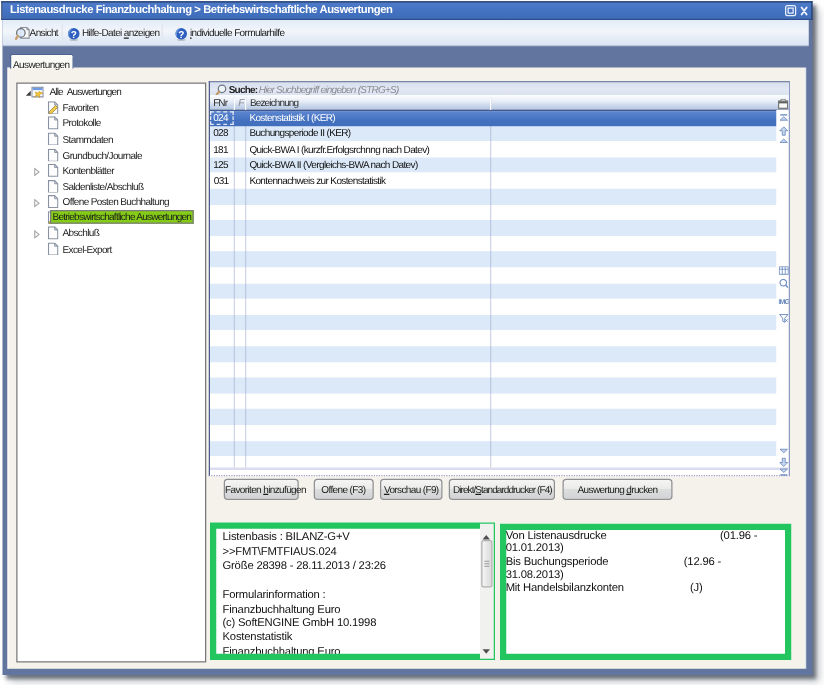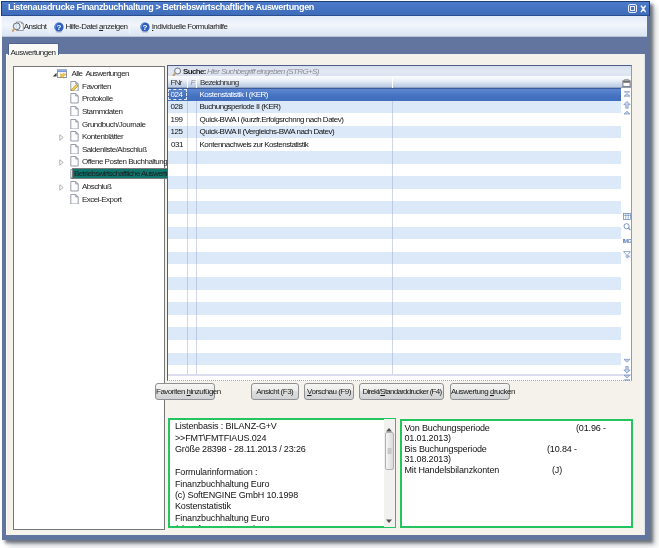--- a/index.html
+++ b/index.html
@@ -18,21 +18,21 @@
   background:linear-gradient(#e3ebf7, #f2f6fb 45%, #e6edf7 70%, #dbe5f3);
   border-bottom:1px solid #bac4d6; }
 .tsep { position:absolute; top:3px; width:1px; height:15px; background:#b9bfc9;
   border-right:1px solid #f4f6fa; }
 #tab { left:7.5px; top:43px; width:51px; height:12px; background:#fafaf7;
   border:1px solid #4f6390; border-bottom:none; border-radius:2px 2px 0 0;
   text-align:center; line-height:12px; }
 #content { left:6px; top:54px; width:637.5px; height:480.5px; background:#f5f2eb; }
 #tree { left:13px; top:65.5px; width:152px; height:464px; background:#fff;
   border:1px solid #767676; }
-.trow { position:absolute; left:0; width:150px; height:12.5px;margin-left:32px; }
+.trow { position:absolute; left:0; width:150px; height:12.5px; }
 .tlab { position:absolute; top:1px; font-size:8px; letter-spacing:-0.5px;
   color:#1c1c1c; white-space:pre; line-height:11px; }
 #tablewrap { left:167px; top:64.5px; width:465px; height:316px; background:#fff;
   border:1px solid #4d5d8c; border-right-color:#8c9ac4; border-bottom:1px dotted #a0a0c4; }
 #searchrow { position:absolute; left:0; top:0; width:463px; height:11px;
   background:linear-gradient(#d8dfee,#e2e8f3 50%,#d9e1ef); }
 #headrow { position:absolute; left:0; top:10.8px; width:463px; height:11.7px;
   background:linear-gradient(#fdfdfe,#e8eef7 45%,#c7d5ea 80%,#b9cce6);
   border-bottom:1px solid #96a5c0; }
 .hsep { position:absolute; top:1px; width:1px; height:10px; background:#aab6cc;
@@ -42,21 +42,21 @@
 .row { position:absolute; left:0; width:453px; height:13px; }
 .rlab { position:absolute; top:1.5px; font-size:8px; letter-spacing:-0.5px;
   color:#101010; white-space:pre; }
 .vsep { position:absolute; top:22.5px; width:1px; height:286.3px; background:rgba(150,165,200,0.45); }
 #selrow { position:absolute; left:0; top:22.5px; width:453px; height:12.6px;
   background:linear-gradient(#5d86d0,#4371c0 60%,#416fbe); border-top:1px solid #3a5a9b; }
 .btn { position:absolute; top:382.5px; height:17px; background:
   linear-gradient(#f5f5f5,#ebebe9 45%,#dcdddd 50%,#d2d3d5);
   border:1px solid #8e9094; border-radius:3px; text-align:center;
   font-size:8px; letter-spacing:-0.5px; color:#1c1c1c; line-height:15px; white-space:pre; }
-.ipanel { background:#fff; border:2px solid #22c55e; }
+.ipanel { background:#fff; border:5px solid #22c55e; }
 #ipl { left:168px; top:417.5px; width:227.5px; height:110.5px; overflow:hidden; }
 #ipr { left:400px; top:419px; width:233px; height:108.5px; }
 .iline { position:absolute; left:5.5px; font-size:9px; letter-spacing:-0.15px;
   color:#111; white-space:pre; line-height:11px; }
 u { text-decoration:underline; }
 </style>
 </head>
 <body>
 <div class="abs" id="win"></div>
 <div class="abs" id="titlebar">
@@ -168,21 +168,21 @@
         <path d="M5.7 .5 l2.5 2.5 h-2.5 Z" fill="#c9cfd9" stroke="#8a92a2" stroke-width="0.7"></path>
       </svg>
       <div class="tlab" style="left:37px">Offene Posten Buchhaltung</div>
     </div>
     <div class="trow abs" style="top:167.7px;left:13px">
       <svg style="position:absolute;left:24.5px;top:1px" width="9" height="10.5" viewBox="0 0 9 10.5">
         <path d="M0.8 .5 h4.9 l2.5 2.5 V10 H0.8 Z" fill="#fdfdfd" stroke="#8a92a2" stroke-width="0.9"></path>
         <path d="M5.7 .5 l2.5 2.5 h-2.5 Z" fill="#c9cfd9" stroke="#8a92a2" stroke-width="0.7"></path>
         <path d="M1.6 8.2 L6.4 3.4 L8 5 L3.2 9.8 L1.2 10.2 Z" fill="#f3cb4a" stroke="#8f7430" stroke-width="0.55"></path>
       </svg>
-      <div style="position:absolute;left:27px;top:0.5px;height:11px;border:1px solid #7c7c7c;background:#0f766e;padding:0 1px">
+      <div style="position:absolute;left:27px;top:0.5px;height:11px;border:1px solid #7c7c7c;background:#84cc16;padding:0 1px">
         <div class="tlab" style="position:static;line-height:9.5px;letter-spacing:-0.6px">Betriebswirtschaftliche Auswertungen</div>
       </div>
     </div>
     <div class="trow abs" style="top:180.25px;left:13px">
       <svg style="position:absolute;left:14px;top:3.5px" width="5" height="7" viewBox="0 0 5 7">
         <path d="M.8 .8 L4.2 3.5 L.8 6.2 Z" fill="none" stroke="#a8a8a8" stroke-width="0.9"></path>
       </svg>
       <svg style="position:absolute;left:24.5px;top:1px" width="9" height="10.5" viewBox="0 0 9 10.5">
         <path d="M0.8 .5 h4.9 l2.5 2.5 V10 H0.8 Z" fill="#fdfdfd" stroke="#8a92a2" stroke-width="0.9"></path>
         <path d="M5.7 .5 l2.5 2.5 h-2.5 Z" fill="#c9cfd9" stroke="#8a92a2" stroke-width="0.7"></path>
@@ -232,21 +232,21 @@
       <div class="row" style="top:211.5px;height:12.6px;background:#dbe9f9"></div>
       <div class="row" style="top:224.1px;height:12.6px;background:#ffffff"></div>
       <div class="row" style="top:236.7px;height:12.6px;background:#dbe9f9"></div>
       <div class="row" style="top:249.29999999999998px;height:12.6px;background:#ffffff"></div>
       <div class="row" style="top:261.9px;height:12.6px;background:#dbe9f9"></div>
       <div class="row" style="top:274.5px;height:12.6px;background:#ffffff"></div>
       <div class="row" style="top:287.09999999999997px;height:12.6px;background:#dbe9f9"></div>
       <div class="row" style="top:299.7px;height:9.100000000000023px;background:#ffffff"></div>
       <div class="rlab" style="left:2.5px;top:36.7px">028</div>
       <div class="rlab" style="left:31.5px;top:36.7px">Buchungsperiode II (KER)</div>
-      <div class="rlab" style="left:2.5px;top:49.300000000000004px">199</div>
+      <div class="rlab" style="left:2.5px;top:49.300000000000004px">181</div>
       <div class="rlab" style="left:31.5px;top:49.300000000000004px">Quick-BWA I (kurzfr.Erfolgsrchnng nach Datev)</div>
       <div class="rlab" style="left:2.5px;top:61.9px">125</div>
       <div class="rlab" style="left:31.5px;top:61.9px">Quick-BWA II (Vergleichs-BWA nach Datev)</div>
       <div class="rlab" style="left:3px;top:74.5px">031</div>
       <div class="rlab" style="left:31.5px;top:74.5px">Kontennachweis zur Kostenstatistik</div>
     </div>
   <div style="position:absolute;left:0;top:308.8px;width:463px;height:1.4px;background:#dcdcf0"></div>
   <div class="vsep" style="left:18.5px"></div>
   <div class="vsep" style="left:28px"></div>
   <div class="vsep" style="left:224px"></div>
@@ -292,45 +292,45 @@
     </svg>
     <svg class="abs" style="left:623px;top:365.5px" width="8" height="8" viewBox="0 0 10 10">
       <path d="M5 9 L1 5 H3.5 V0.5 H6.5 V5 H9 Z" fill="#c3d4ec" stroke="#6686bb" stroke-width="0.8"></path>
     </svg>
     <svg class="abs" style="left:623px;top:374px" width="8" height="8" viewBox="0 0 10 10">
       <path d="M5 5 L8.7 1.5 H1.3 Z" fill="#c3d4ec" stroke="#6686bb" stroke-width="0.8"></path>
       <rect x="1.5" y="6.8" width="7" height="1.3" fill="#6686bb"></rect>
     </svg>
   </div>
 
-<div class="btn abs" style="left:155px;width:60px">Favoriten <u>h</u>inzufügen</div>
-<div class="btn abs" style="left:250.7px;width:48px">Ansicht (F3)</div>
+<div class="btn abs" style="left:179px;width:60px">Favoriten <u>h</u>inzufügen</div>
+<div class="btn abs" style="left:250.7px;width:48px">Offene (F3)</div>
 <div class="btn abs" style="left:304px;width:50px"><u>V</u>orschau (F9)</div>
 <div class="btn abs" style="left:359.4px;width:85px;letter-spacing:-0.75px">Direkt/<u>S</u>tandarddrucker (F4)</div>
-<div class="btn abs" style="left:450px;width:60px">Auswertung <u>d</u>rucken</div>
+<div class="btn abs" style="left:450px;width:88px">Auswertung <u>d</u>rucken</div>
 
 <div class="abs ipanel" id="ipl">
     <div class="iline abs" style="left:5px;top:1.8px">Listenbasis : BILANZ-G+V</div>
     <div class="iline abs" style="left:5px;top:13.25px">&gt;&gt;FMT\FMTFIAUS.024</div>
     <div class="iline abs" style="left:5px;top:24.7px">Größe 28398 - 28.11.2013 / 23:26</div>
     <div class="iline abs" style="left:5px;top:36.14999999999999px"></div>
     <div class="iline abs" style="left:5px;top:47.599999999999994px">Formularinformation :</div>
     <div class="iline abs" style="left:5px;top:59.05px">Finanzbuchhaltung Euro</div>
     <div class="iline abs" style="left:5px;top:70.49999999999999px">(c) SoftENGINE GmbH 10.1998</div>
     <div class="iline abs" style="left:5px;top:81.94999999999999px">Kostenstatistik</div>
     <div class="iline abs" style="left:5px;top:93.39999999999999px">Finanzbuchhaltung Euro</div>
     <div class="iline abs" style="left:5px;top:104.85px">(c) SoftENGINE GmbH 09.1998</div>
   </div>
 <div class="abs ipanel" id="ipr"></div>
 <div id="iplines">
-    <div class="iline abs" style="left:404.5px;top:423px">Von Buchungsperiode</div>
+    <div class="iline abs" style="left:404.5px;top:423px">Von Listenausdrucke</div>
     <div class="iline abs" style="left:576px;top:423px">(01.96 -</div>
     <div class="iline abs" style="left:404.5px;top:433.4px">01.01.2013)</div>
     <div class="iline abs" style="left:404.5px;top:443.8px">Bis Buchungsperiode</div>
-    <div class="iline abs" style="left:547px;top:443.8px">(10.84 -</div>
+    <div class="iline abs" style="left:547px;top:443.8px">(12.96 -</div>
     <div class="iline abs" style="left:404.5px;top:454.2px">31.08.2013)</div>
     <div class="iline abs" style="left:404.5px;top:464.6px">Mit Handelsbilanzkonten</div>
     <div class="iline abs" style="left:552px;top:464.6px">(J)</div>
     <div class="abs" style="left:383.5px;top:418.5px;width:11px;height:108.5px;background:#f1f1f0"></div>
     <svg class="abs" style="left:385px;top:427px" width="8" height="6">
       <path d="M4 1 L7 4.6 H1 Z" fill="#4f4f4f"></path>
     </svg>
     <div class="abs" style="left:384.5px;top:432px;width:9px;height:38px;background:linear-gradient(90deg,#f6f6f6,#dadada);border:1px solid #b0b0b0;border-radius:2px"></div>
     <svg class="abs" style="left:384.5px;top:448px" width="9" height="6">
       <path d="M2.5 1 H6.5 M2.5 3 H6.5 M2.5 5 H6.5" stroke="#9a9a9a" stroke-width="0.8"></path>

